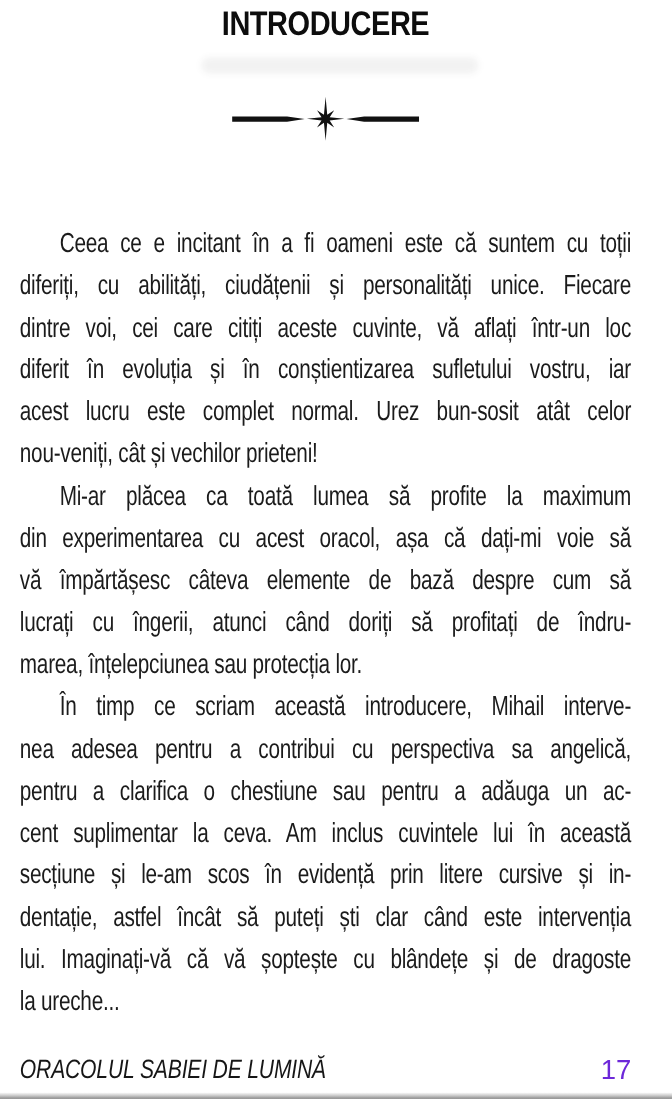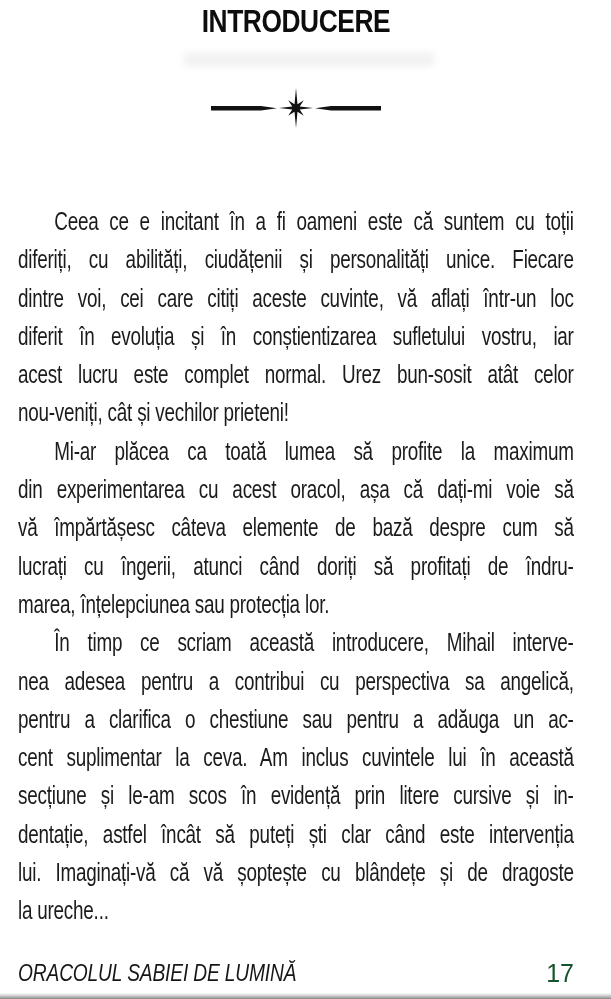--- a/index.html
+++ b/index.html
@@ -101,21 +101,21 @@
     line-height: 28px;
     letter-spacing: -0.2px;
     color: #161616;
     transform: scaleX(0.8);
     transform-origin: 0 100%;
     white-space: nowrap;
   }
   .footer .page-number {
     font-size: 25px;
     line-height: 28px;
-    color: #14532d;
+    color: #6d28d9;
   }
   
   .page-edge {
     position: absolute;
     left: 0;
     bottom: 0;
     width: 611px;
     height: 6px;
     background: linear-gradient(to bottom, rgba(130,130,130,0) 0%, rgba(125,125,125,0.45) 55%, rgba(105,105,105,0.8) 100%);
   }

